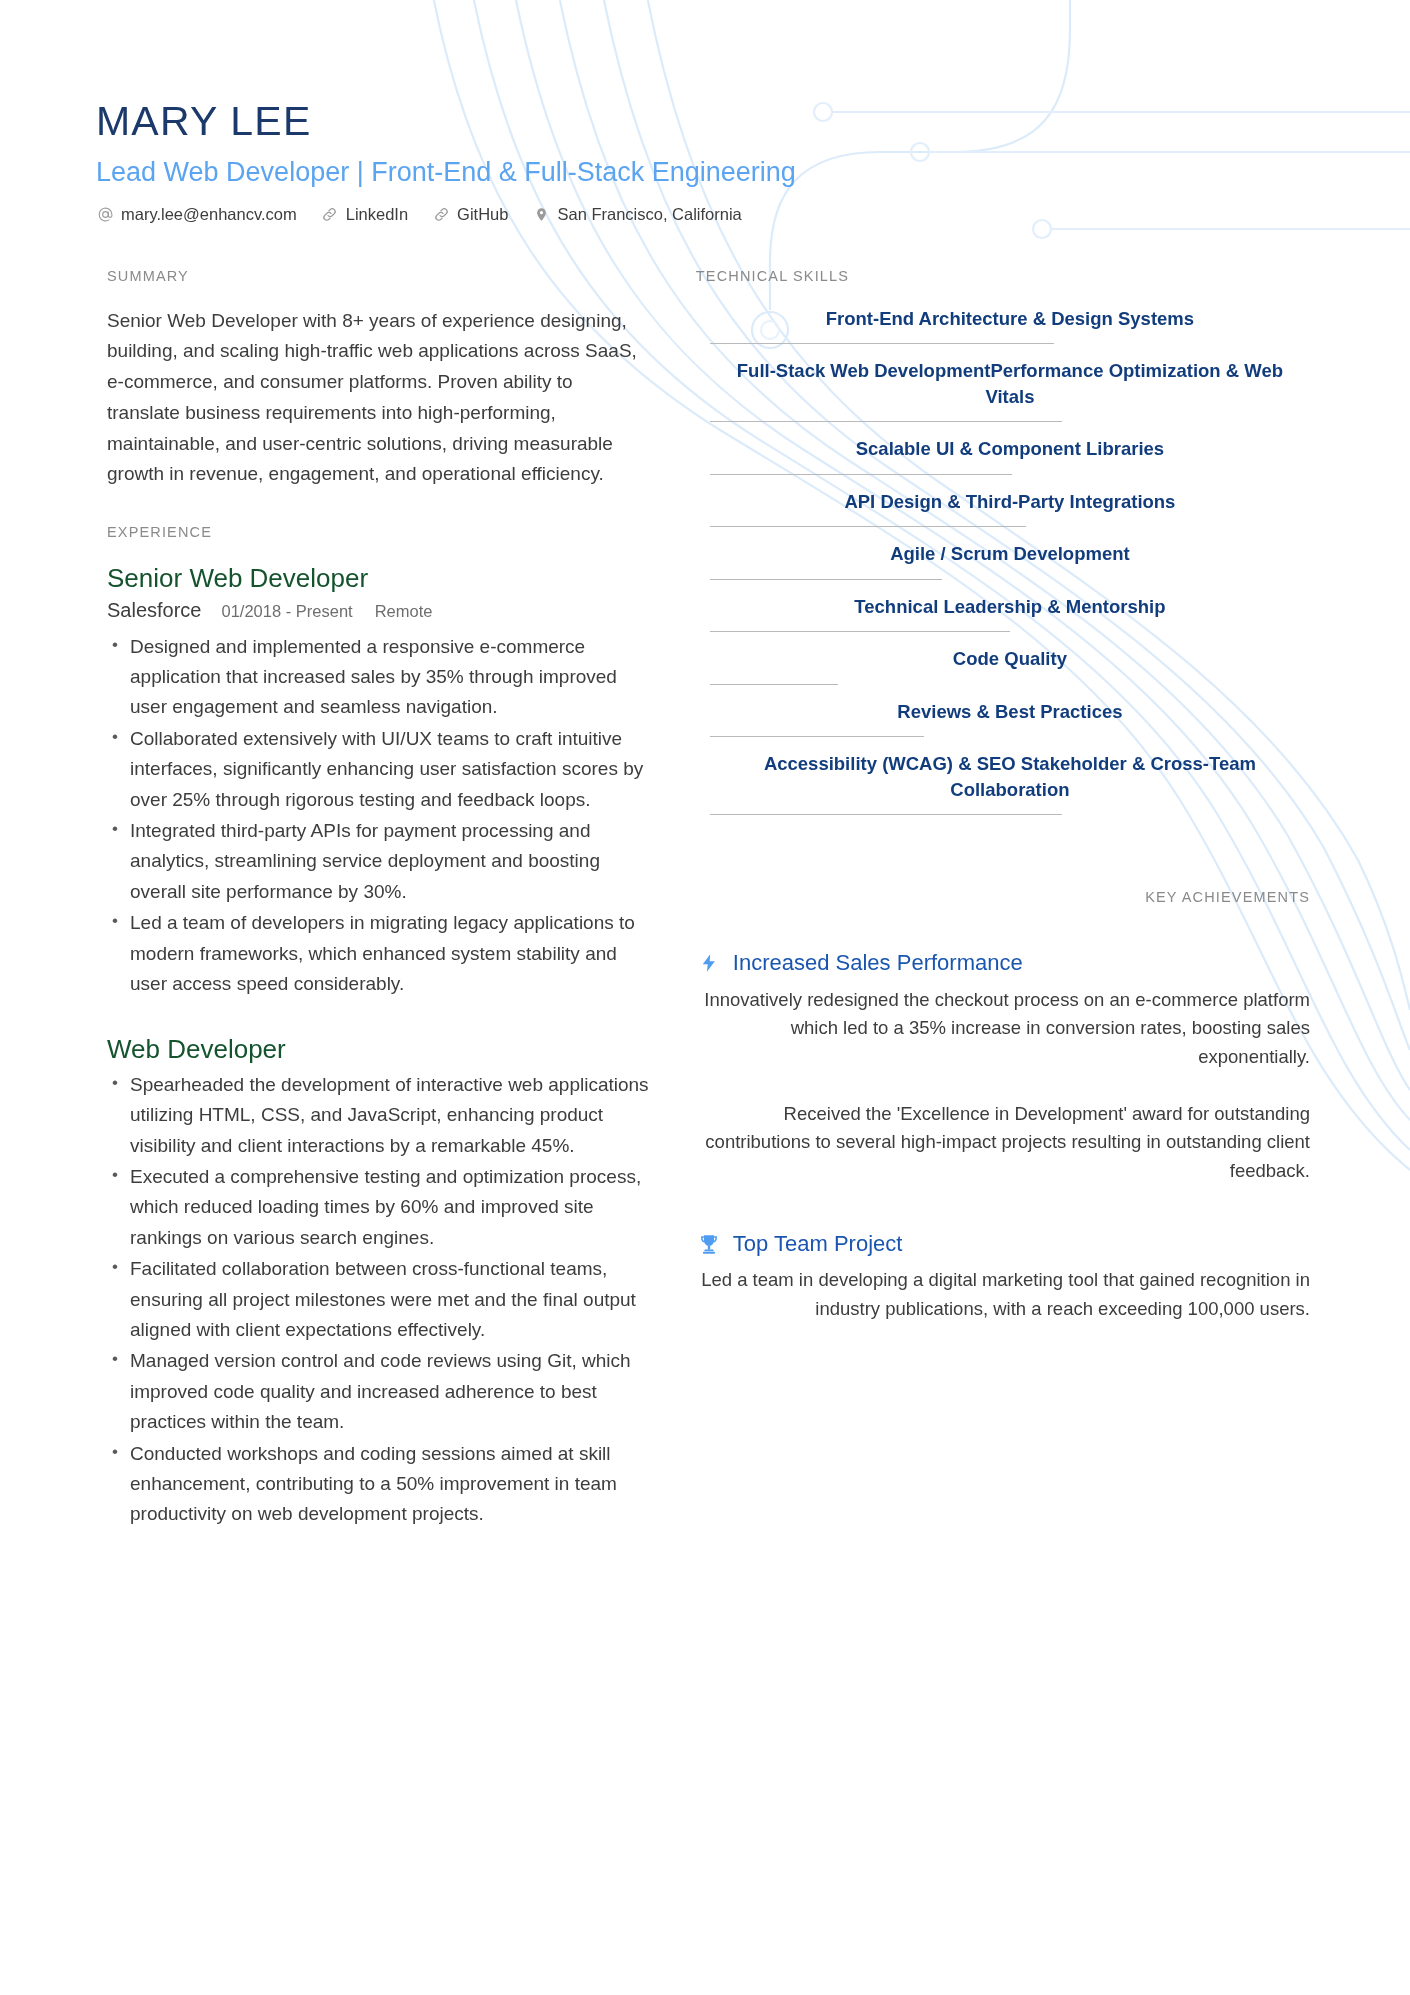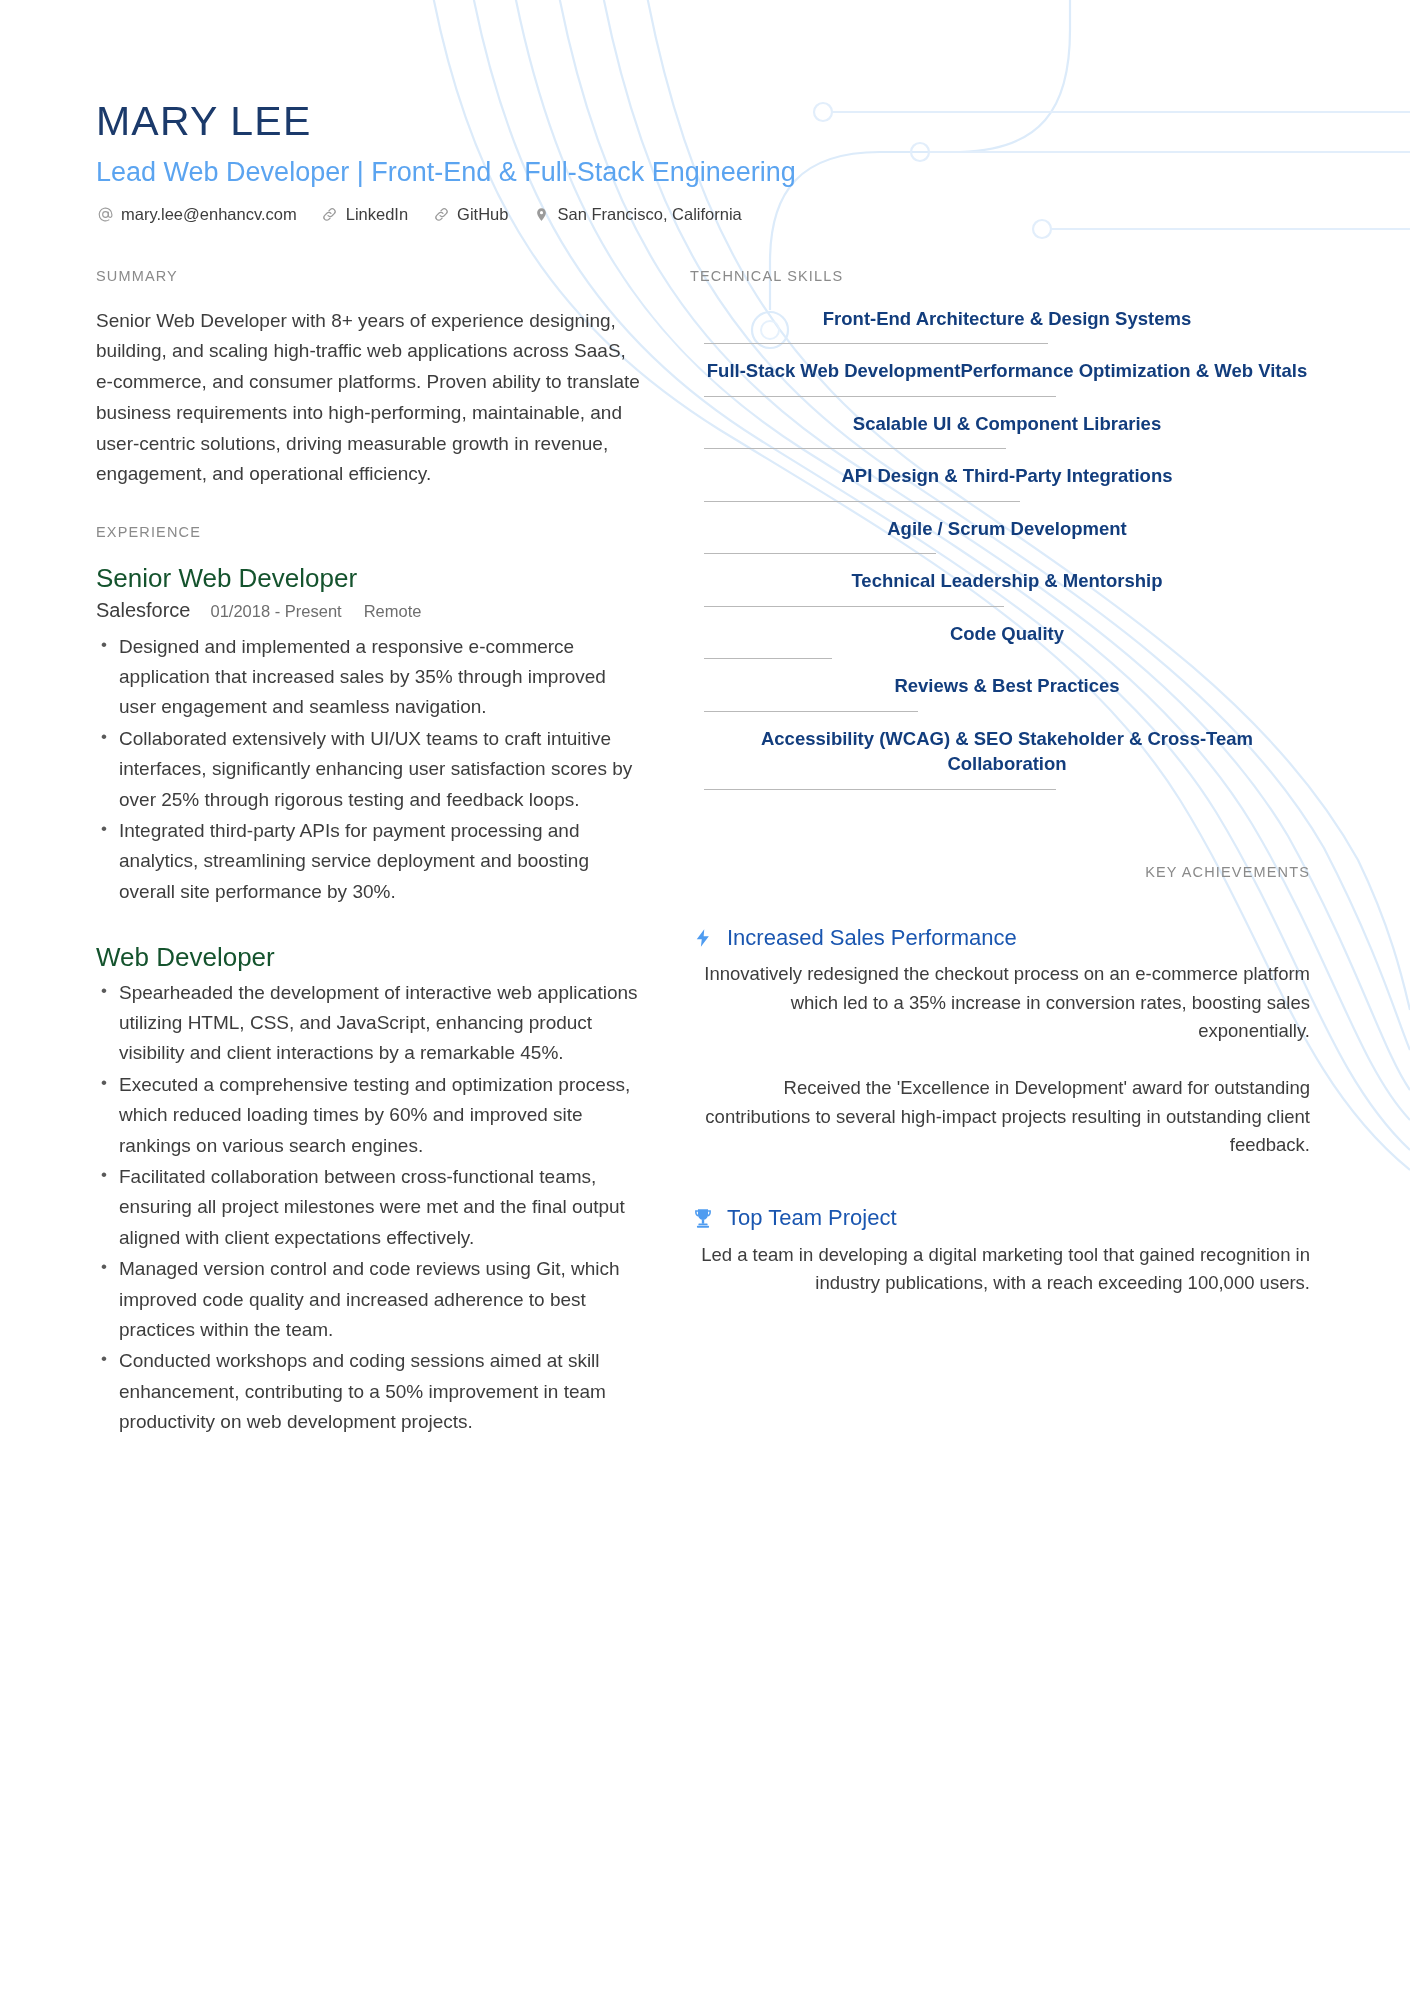--- a/index.html
+++ b/index.html
@@ -92,20 +92,21 @@
   .columns {
     display: flex;
     padding: 0 0 0 0;
     margin-top: 44px;
   }
 
   .col-left {
     width: 690px;
     padding-left: 96px;
     padding-right: 46px;
+    margin-left: 11px;
   }
 
   .col-right {
     width: 720px;
     padding-left: 0px;
     padding-right: 100px;
   }
 
   
   .section-title {
@@ -359,20 +360,21 @@
             <div class="exp-title">Senior Web Developer</div>
             <div class="exp-meta">
               <span class="exp-company">Salesforce</span>
               <span class="exp-dates">01/2018 - Present</span>
               <span class="exp-location">Remote</span>
             </div>
             <ul class="bullets">
               <li>Designed and implemented a responsive e-commerce application that increased sales by 35% through improved user engagement and seamless navigation.</li>
               <li>Collaborated extensively with UI/UX teams to craft intuitive interfaces, significantly enhancing user satisfaction scores by over 25% through rigorous testing and feedback loops.</li>
               <li>Integrated third-party APIs for payment processing and analytics, streamlining service deployment and boosting overall site performance by 30%.</li>
+              <li>Led a team of developers in migrating legacy applications to modern frameworks, which enhanced system stability and user access speed considerably.</li>
             </ul>
           </div>
 
           <div class="exp-block">
             <div class="exp-title">Web Developer</div>
             <ul class="bullets">
               <li>Spearheaded the development of interactive web applications utilizing HTML, CSS, and JavaScript, enhancing product visibility and client interactions by a remarkable 45%.</li>
               <li>Executed a comprehensive testing and optimization process, which reduced loading times by 60% and improved site rankings on various search engines.</li>
               <li>Facilitated collaboration between cross-functional teams, ensuring all project milestones were met and the final output aligned with client expectations effectively.</li>
               <li>Managed version control and code reviews using Git, which improved code quality and increased adherence to best practices within the team.</li>

